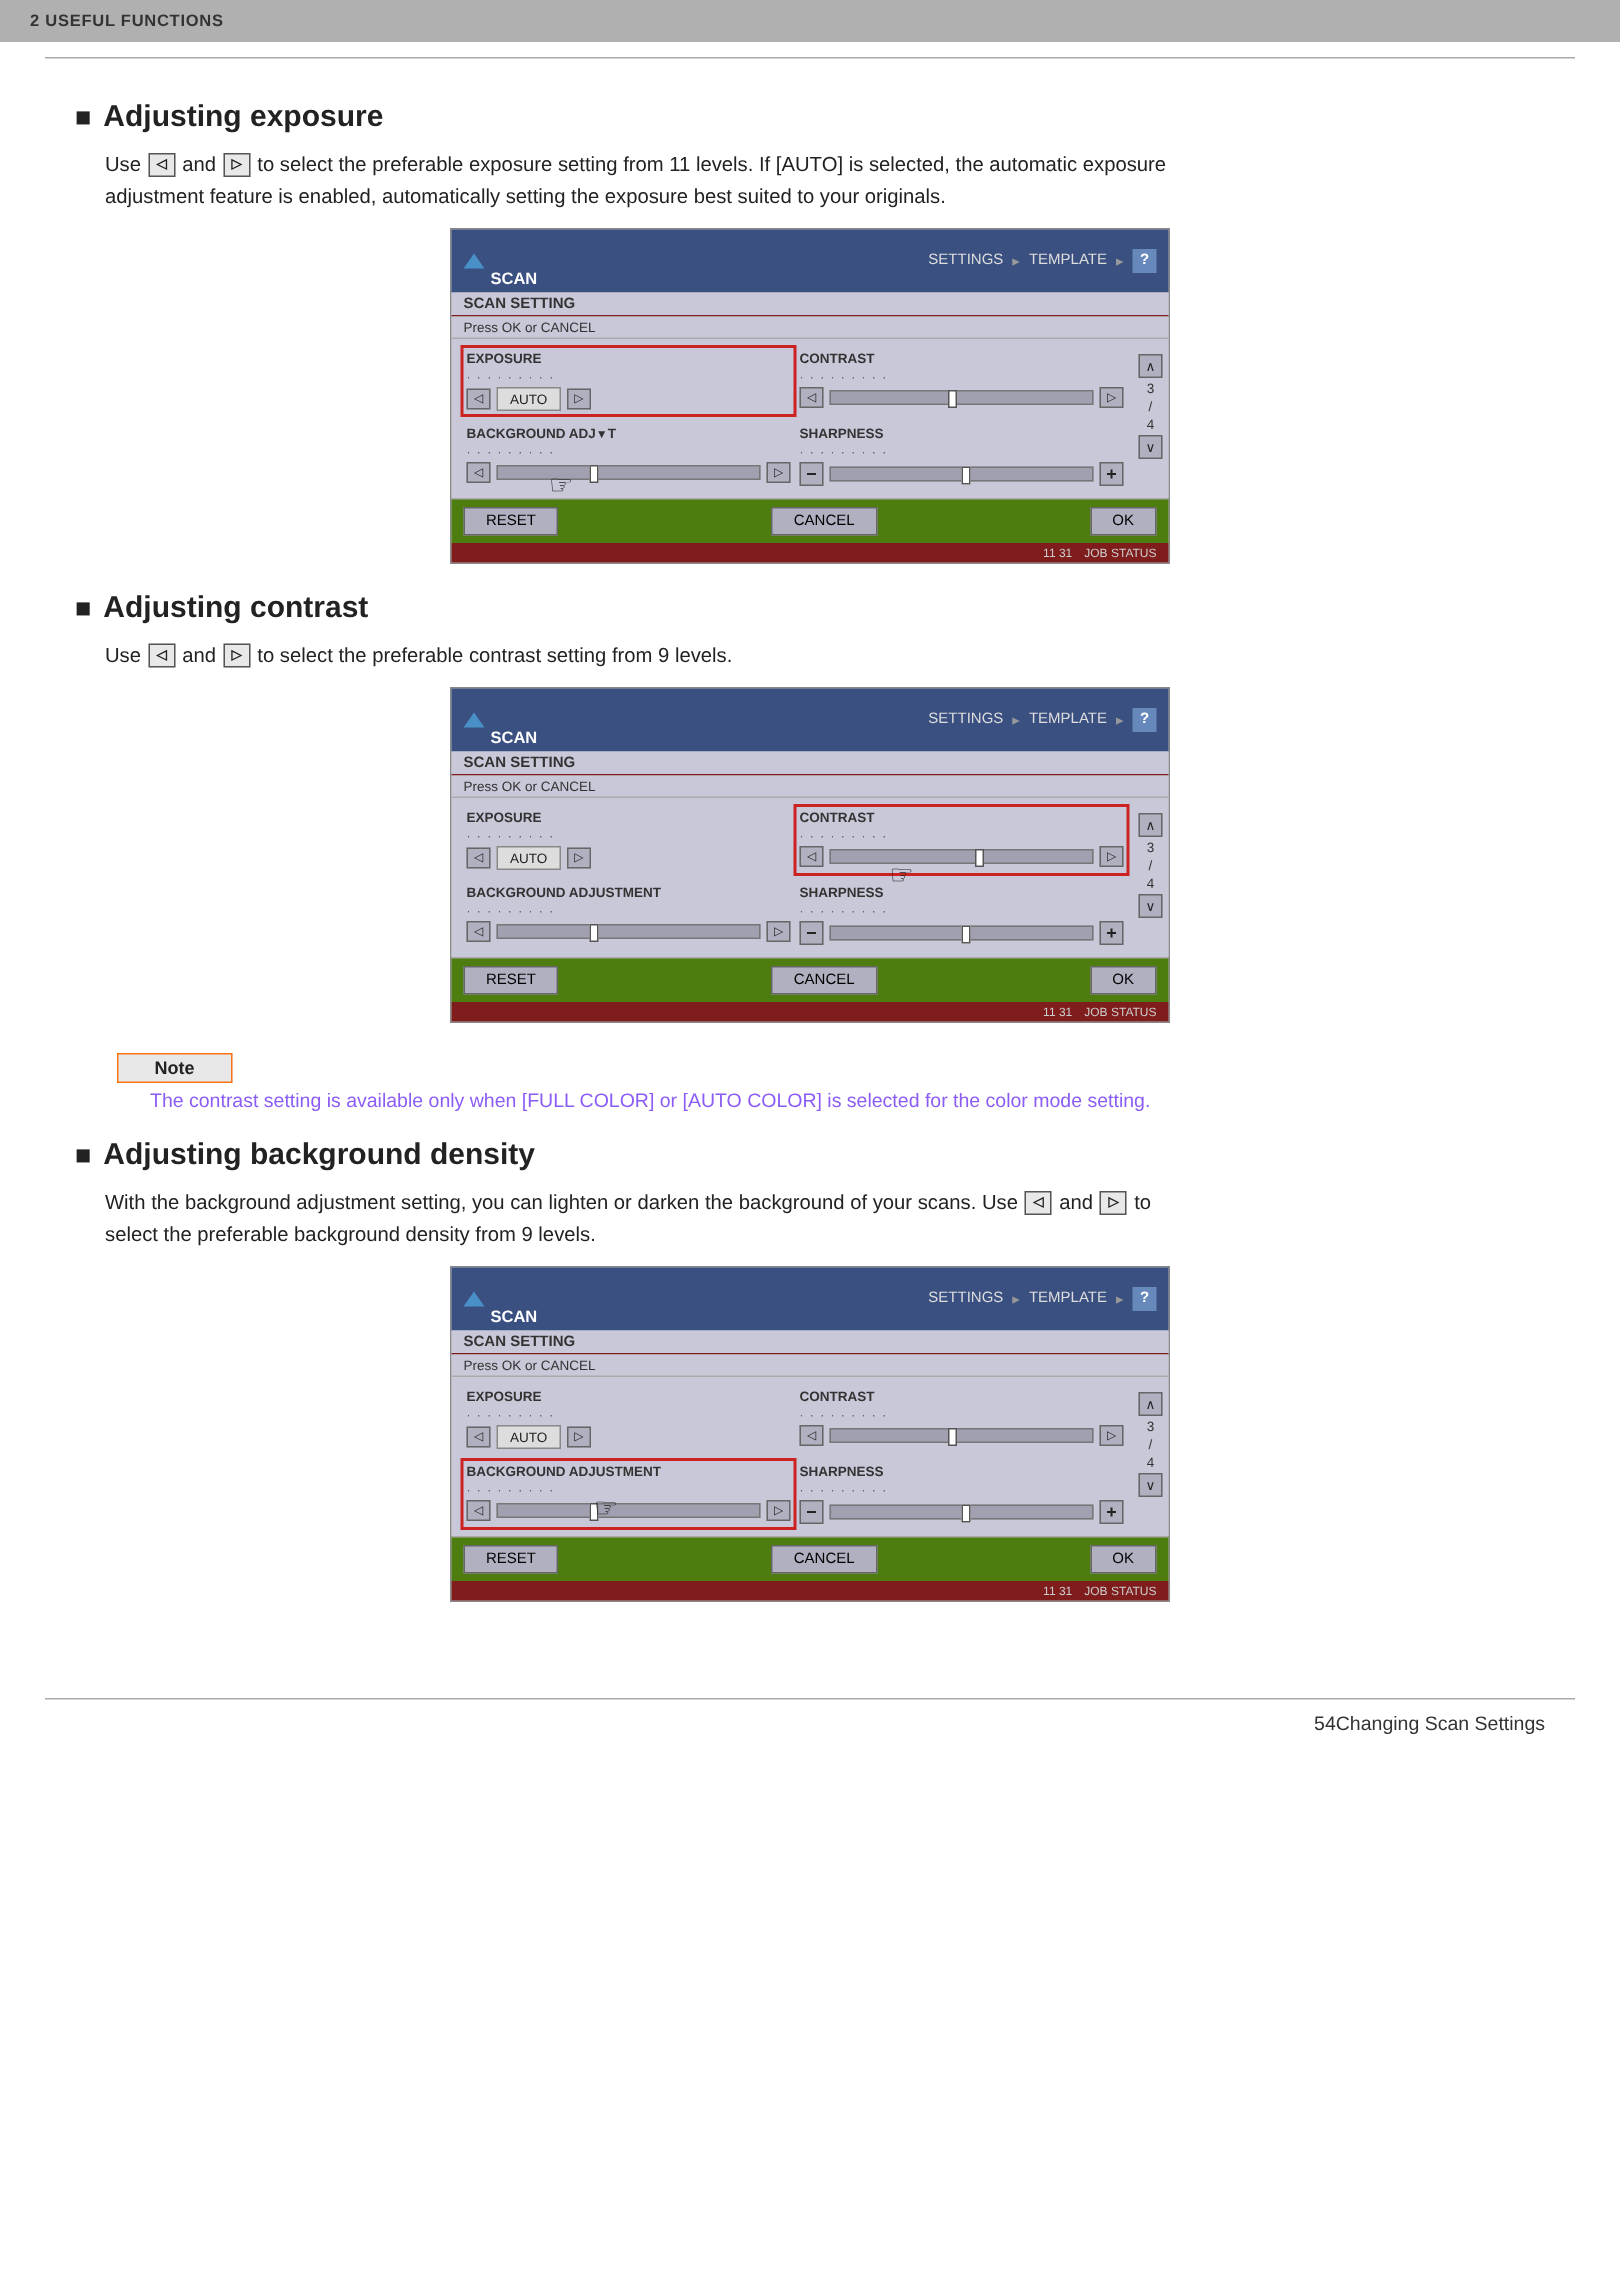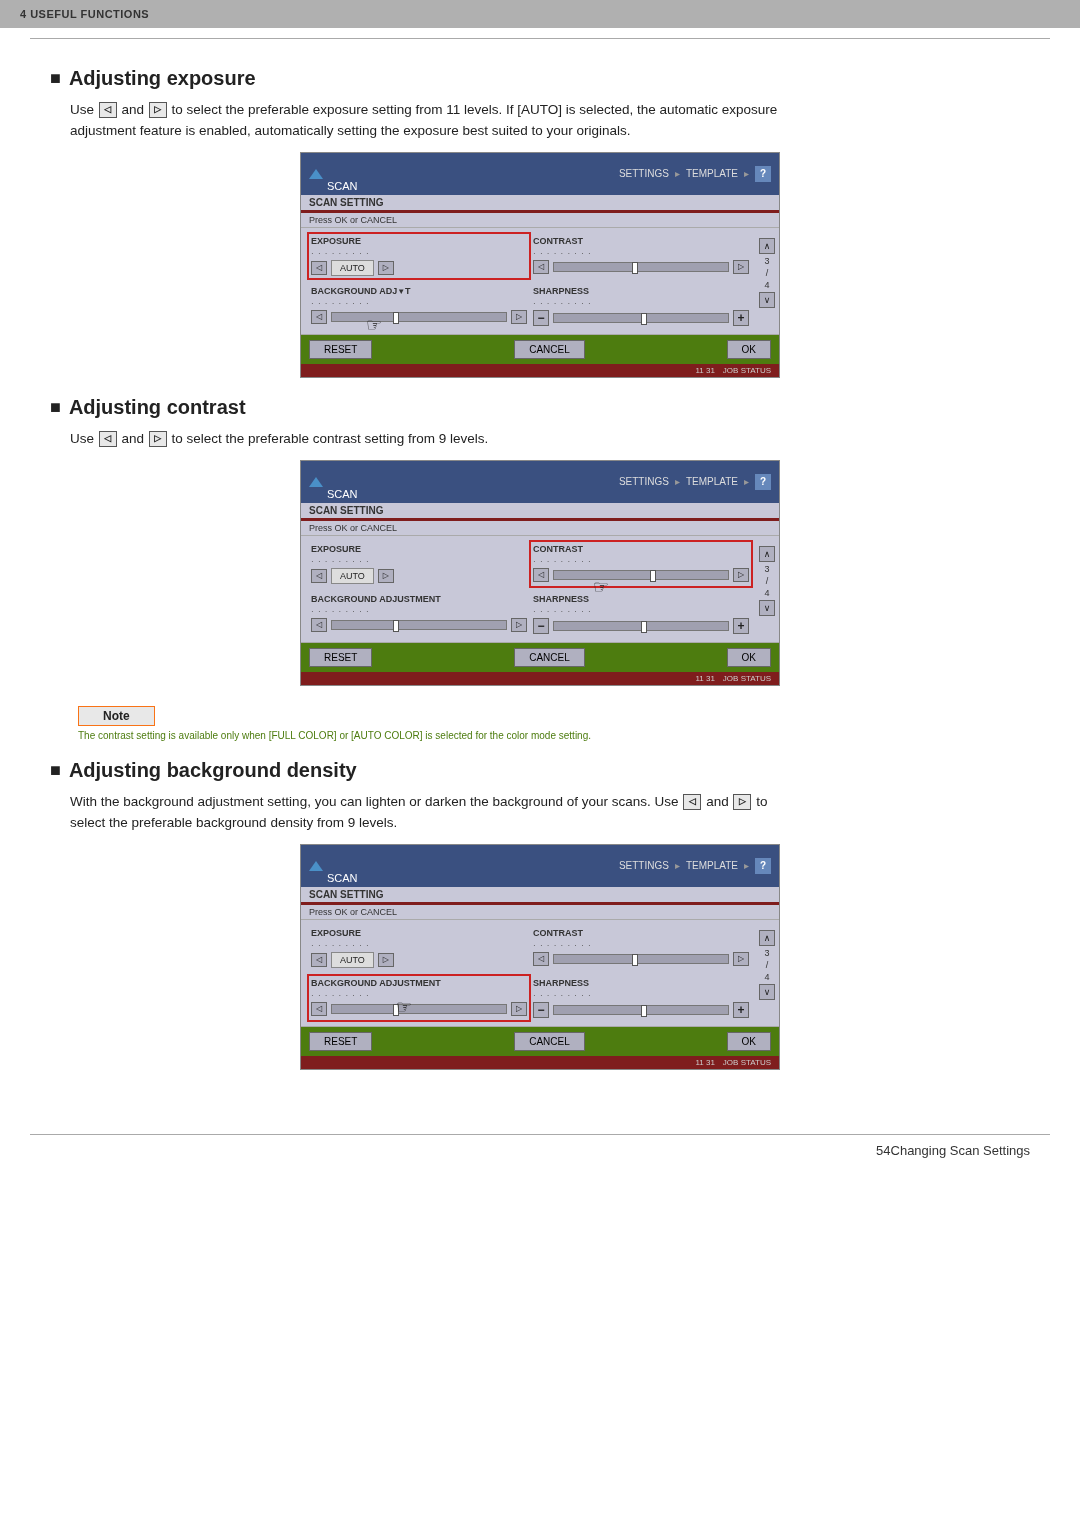--- a/index.html
+++ b/index.html
@@ -106,21 +106,21 @@
       gap: 4px;
     }
     .scan-icon-tri {
       width: 0; height: 0;
       border-left: 7px solid transparent;
       border-right: 7px solid transparent;
       border-bottom: 10px solid #4a90c8;
       display: inline-block;
     }
     .scan-label {
-      font-weight: normal;
+      font-weight: bold;
       font-size: 11px;
       color: white;
       margin-top: 24px;
     }
     .scanner-topbar-right {
       display: flex;
       gap: 6px;
       align-items: center;
       font-size: 10px;
       color: #ccc;
@@ -142,21 +142,21 @@
       justify-content: center;
     }
 
     
     .scanner-subbar {
       background: #c8c8d8;
       padding: 2px 8px;
       font-size: 10px;
       font-weight: bold;
       color: #333;
-      border-bottom: 3px solid #7f1d1d;
+      border-bottom: 1px solid #7f1d1d;
     }
     .scanner-notice {
       background: #c8c8d8;
       padding: 2px 8px;
       font-size: 9px;
       color: #333;
       border-bottom: 1px solid #aaa;
     }
 
     
@@ -253,24 +253,24 @@
     .note-box {
       border: 1px solid #f97316;
       background: #e8e8e8;
       display: inline-block;
       padding: 2px 24px;
       font-size: 12px;
       font-weight: bold;
       margin: 6px 0 4px 8px;
     }
     .note-text {
-      font-size: 10px;
-      margin-left: 8px;
+      font-size: 13px;
+      margin-left: 30px;
       margin-bottom: 8px;
-      color: #4d7c0f;
+      color: #8b5cf6;
     }
 
     
     .bottom-rule {
       border-top: 1.5px solid #aaa;
       margin: 10px 30px 0 30px;
     }
     .footer {
       display: flex;
       justify-content: flex-end;
@@ -295,21 +295,21 @@
       justify-content: center;
       font-size: 12px;
       font-weight: bold;
       cursor: pointer;
     }
   </style>
 </head>
 <body>
 
 <div class="header-bar">
-  <span>4 USEFUL FUNCTIONS</span>
+  <span>2 USEFUL FUNCTIONS</span>
 </div>
 
 <div class="top-rule"></div>
 
 <div class="content">
 
   <div class="section-title">
     <span>Adjusting exposure</span>
   </div>
 

